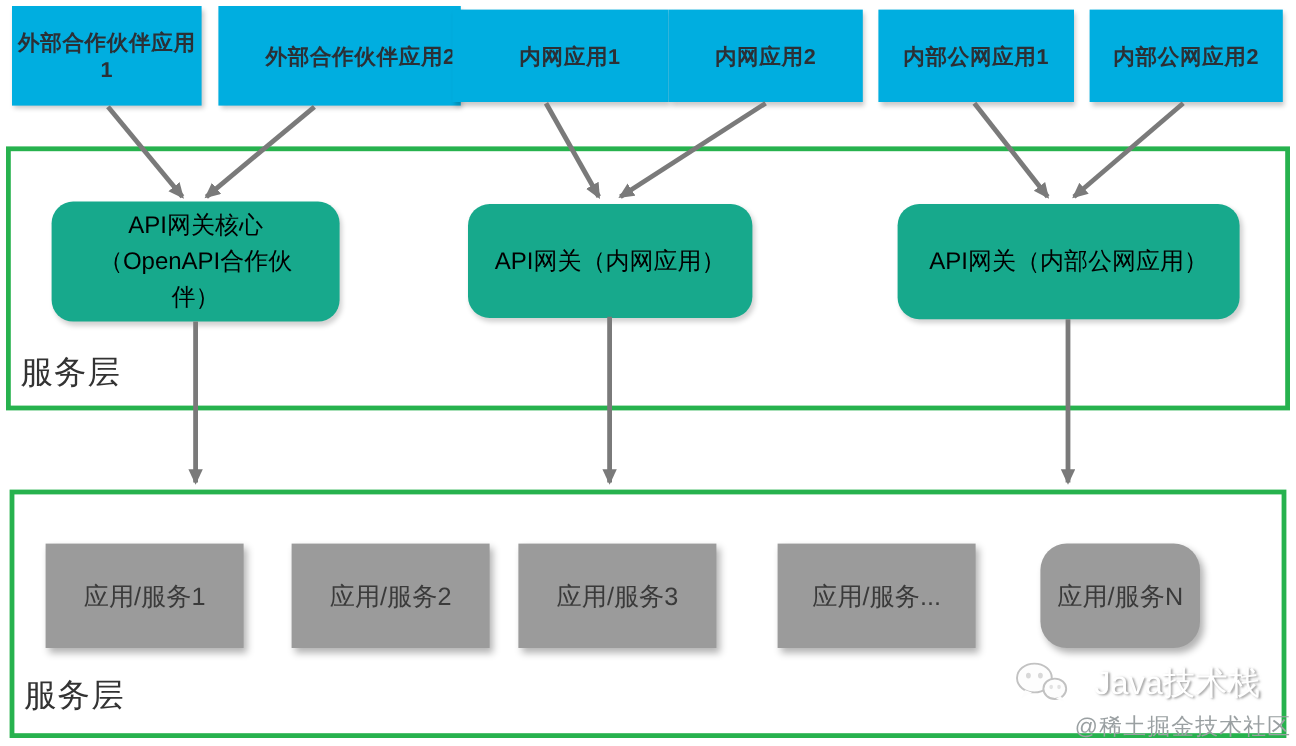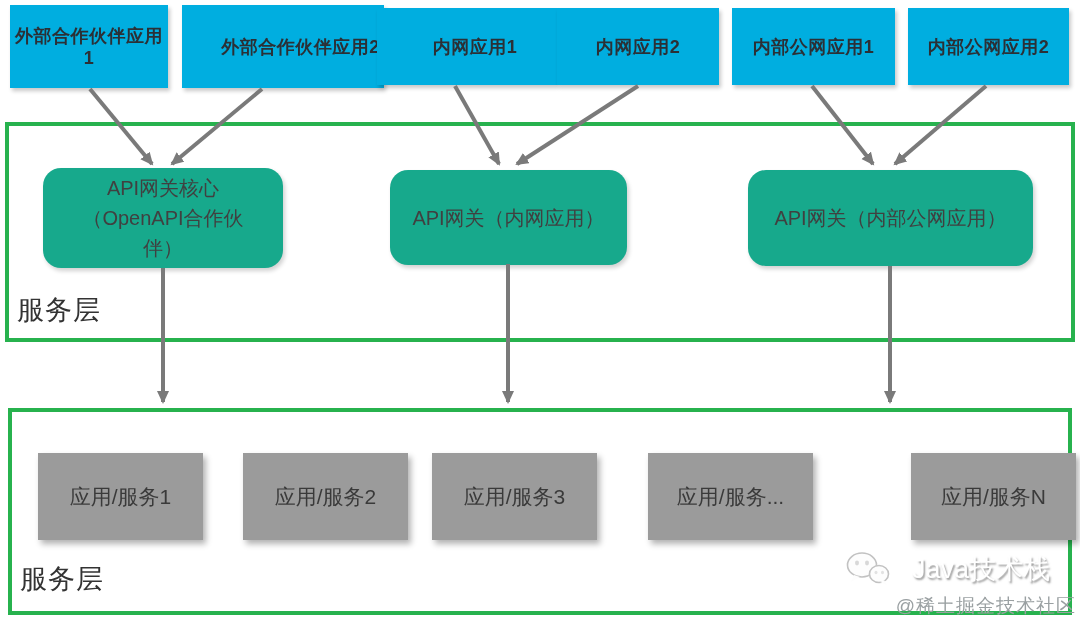--- a/index.html
+++ b/index.html
@@ -20,21 +20,21 @@
   }
   .layer {
     position:absolute; z-index:1;
     border:4px solid var(--green,#27b24e); background:transparent;
   }
   .layer-label {
     position:absolute; left:8px; font-size:27px; color:#333333; letter-spacing:1px;
   }
   .gw {
     position:absolute; z-index:2;
-    background:var(--teal,#17a98c); color:#404040;
+    background:var(--teal,#17a98c); color:#000000;
     border-radius:18px;
     display:flex; align-items:center; justify-content:center; text-align:center;
     font-size:20px; line-height:30px; white-space:pre-line; word-break:break-all;
     box-shadow:2px 3px 4px rgba(0,0,0,.18);
   }
   .svc {
     position:absolute; z-index:2;
     background:var(--gray-box,#9b9b9b); color:#3a3a3a;
     display:flex; align-items:center; justify-content:center; text-align:center;
     font-size:21px; box-shadow:3px 4px 6px rgba(0,0,0,.30);
@@ -116,21 +116,21 @@
   </div>
   <div class="svc" style="left:243px; top:453px; width:165px; height:87px;">
     <span>应用/服务2</span>
   </div>
   <div class="svc" style="left:432px; top:453px; width:165px; height:87px;">
     <span>应用/服务3</span>
   </div>
   <div class="svc" style="left:648px; top:453px; width:165px; height:87px;">
     <span>应用/服务...</span>
   </div>
-  <div class="svc" style="left:911px; top:453px; width:165px; height:87px;">
+  <div class="svc" style="left:867px; top:453px; width:133px; height:87px;border-radius:22px;">
     <span>应用/服务N</span>
   </div>
 
   <div class="wm-brand">
     <svg class="wm-icon" viewBox="0 0 44 36">
       <g fill="#fdfdfd" stroke="#c2c2c2" stroke-width="1.6">
         <ellipse cx="16" cy="14" rx="14.5" ry="12"></ellipse>
         <path d="M8,24 L5,31 L14,26 Z" stroke="none" fill="#fdfdfd"></path>
         <ellipse cx="33" cy="23" rx="9.5" ry="8.5"></ellipse>
         <path d="M38,29 L41,34 L34,31 Z" stroke="none" fill="#fdfdfd"></path>

